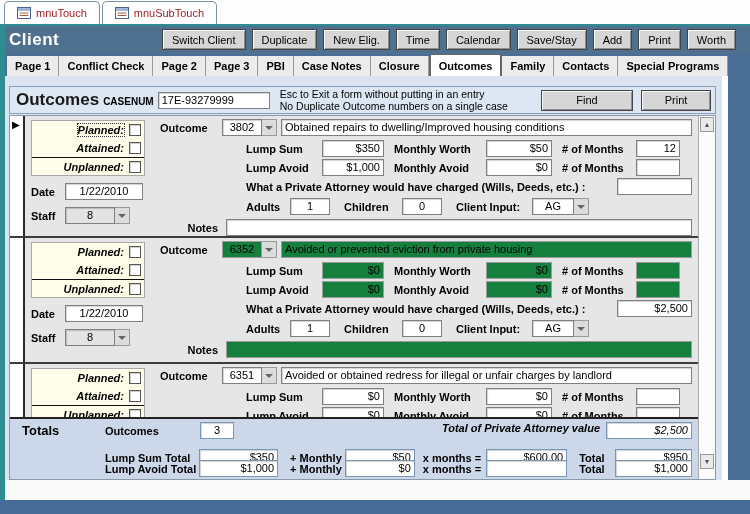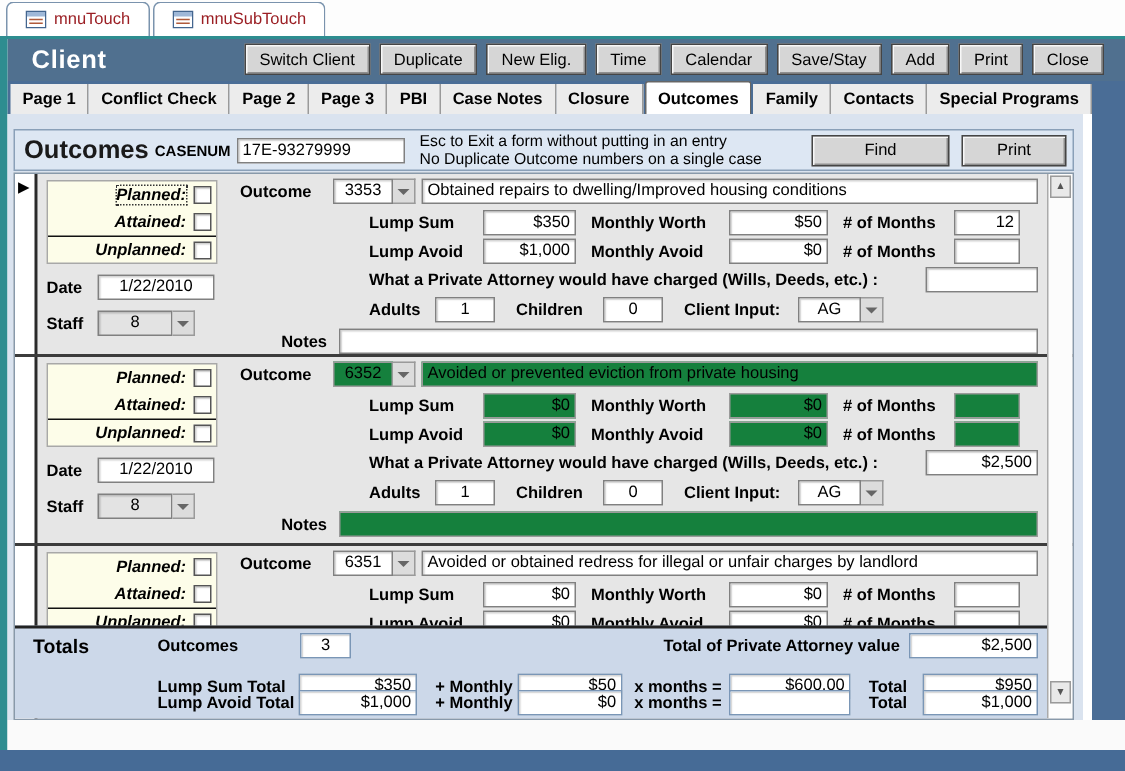--- a/index.html
+++ b/index.html
@@ -10,21 +10,21 @@
   #objtabs { position:absolute; left:0; top:0; width:750px; height:26px; background:#fdfdfd;
              border-bottom:2px solid #2e8d90; display:flex; align-items:flex-end; padding-left:4px; }
   .objtab { display:flex; align-items:center; gap:5px; height:23px; padding:0 12px;
             background:#ffffff; border:1px solid #7a93ad; border-bottom:none;
             border-radius:5px 5px 0 0; font-size:11px; color:#9b1f24; margin-right:2px; }
   .objtab.active { font-weight:700; }
 
   
   #header { position:absolute; left:5px; top:26px; width:745px; height:28px; background:#50708f;
             display:flex; align-items:center; }
-  #header .title { color:#fff; font-size:17px; font-weight:700; padding-left:16px; letter-spacing:0.5px; }
+  #header .title { color:#fff; font-size:17px; font-weight:700; padding-left:4px; letter-spacing:0.5px; }
   #hbuttons { position:absolute; right:14px; top:3px; display:flex; gap:6px; }
   .btn3d { height:21px; padding:0 9px; background:#d6d6d6; border:1px solid #454545;
            box-shadow:inset 1px 1px 0 #f7f7f7, inset -1px -1px 0 #8f8f8f;
            font-size:11px; color:#000; display:flex; align-items:center; white-space:nowrap; cursor:default; }
 
   
   #pagetabs { position:absolute; left:5px; top:54px; width:745px; height:22px; background:#4a6d96;
               display:flex; align-items:flex-end; padding-left:2px; }
   .ptab { height:20px; padding:0 8px; background:#ececec; font-size:11px; font-weight:700; color:#000;
           display:flex; align-items:center; border-right:1px solid #9a9a9a; white-space:nowrap; }
@@ -124,21 +124,21 @@
   .tl-main { width:95px; margin-left:95px; }
   .tl-main0 { width:95px; margin-left:13px; }
   .tf-main { width:80px; }
   .tf-out { width:34px; }
   .tl-mon { width:56px; margin-left:12px; }
   .tf-mon { width:70px; }
   .tl-x { width:64px; margin-left:8px; }
   .tf-x { width:82px; }
   .tl-tot { width:36px; margin-left:12px; }
   .tf-tot { width:78px; }
-  .attwrap { margin-left:auto; display:flex; align-items:center; }
+  .attwrap { margin-left:auto; display:flex; align-items:flex-start;font-style:italic; }
   .tf-att { width:86px; margin-left:6px; }
 </style>
 </head>
 <body>
 
 <div id="screen">
 
   <div id="objtabs">
     <div class="objtab">
       <svg width="14" height="12" viewBox="0 0 14 12">
@@ -164,21 +164,21 @@
     <div class="title">Client</div>
     <div id="hbuttons">
       <div class="btn3d">Switch Client</div>
       <div class="btn3d">Duplicate</div>
       <div class="btn3d">New Elig.</div>
       <div class="btn3d">Time</div>
       <div class="btn3d">Calendar</div>
       <div class="btn3d">Save/Stay</div>
       <div class="btn3d">Add</div>
       <div class="btn3d">Print</div>
-      <div class="btn3d">Close</div>
+      <div class="btn3d">Worth</div>
     </div>
   </div>
 
   <div id="pagetabs">
     <div class="ptab">Page 1</div>
     <div class="ptab">Conflict Check</div>
     <div class="ptab">Page 2</div>
     <div class="ptab">Page 3</div>
     <div class="ptab">PBI</div>
     <div class="ptab">Case Notes</div>
@@ -241,21 +241,21 @@
                 <div class="carrow">
                     <span class="chev"></span>
                   </div>
               </div>
             </div>
           </div>
           <div class="rcol">
             <div class="rrow row-outcome">
               <span class="lbl olbl">Outcome</span>
               <div class="combo">
-                <div class="fld cval ocode ctr dimable">3353</div>
+                <div class="fld cval ocode ctr dimable">3802</div>
                 <div class="carrow">
                     <span class="chev"></span>
                   </div>
               </div>
               <div class="fld odesc dimable">Obtained repairs to dwelling/Improved housing conditions</div>
             </div>
             <div class="rrow row-l1">
               <span class="lbl mlbl1">Lump Sum</span>
               <div class="fld mfld1 num dimable">$350</div>
               <span class="lbl mlbl2">Monthly Worth</span>

